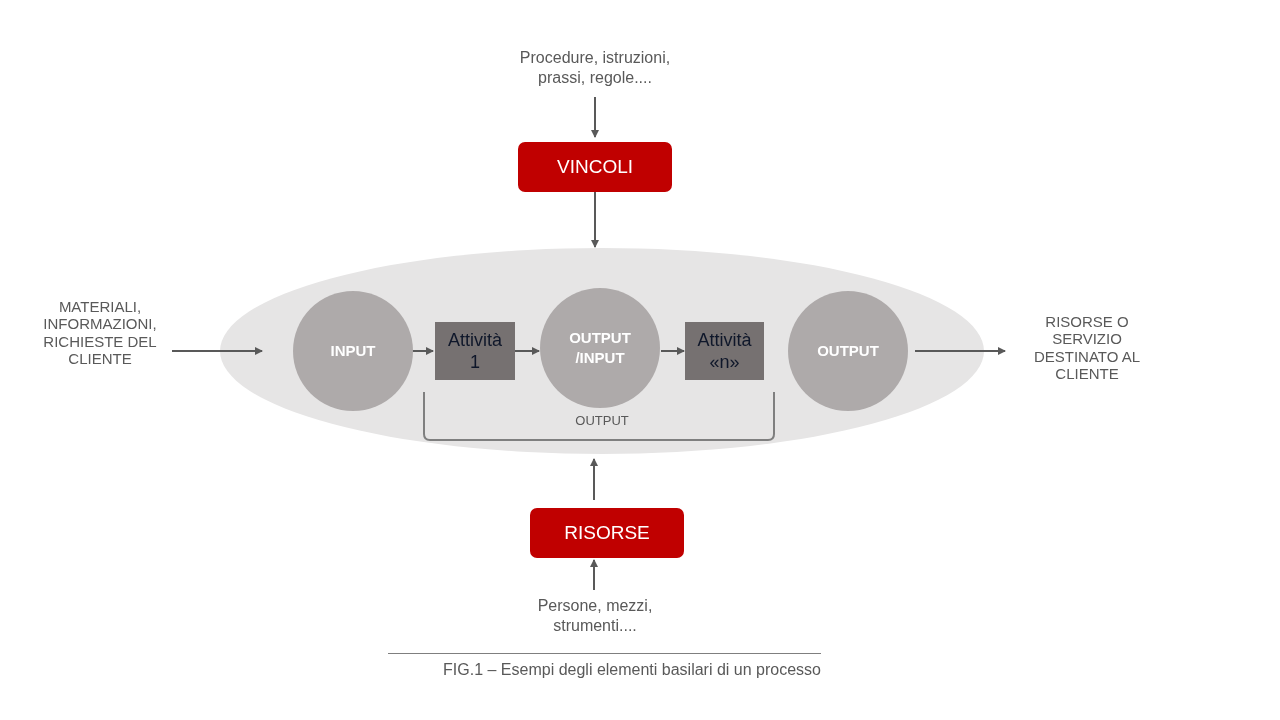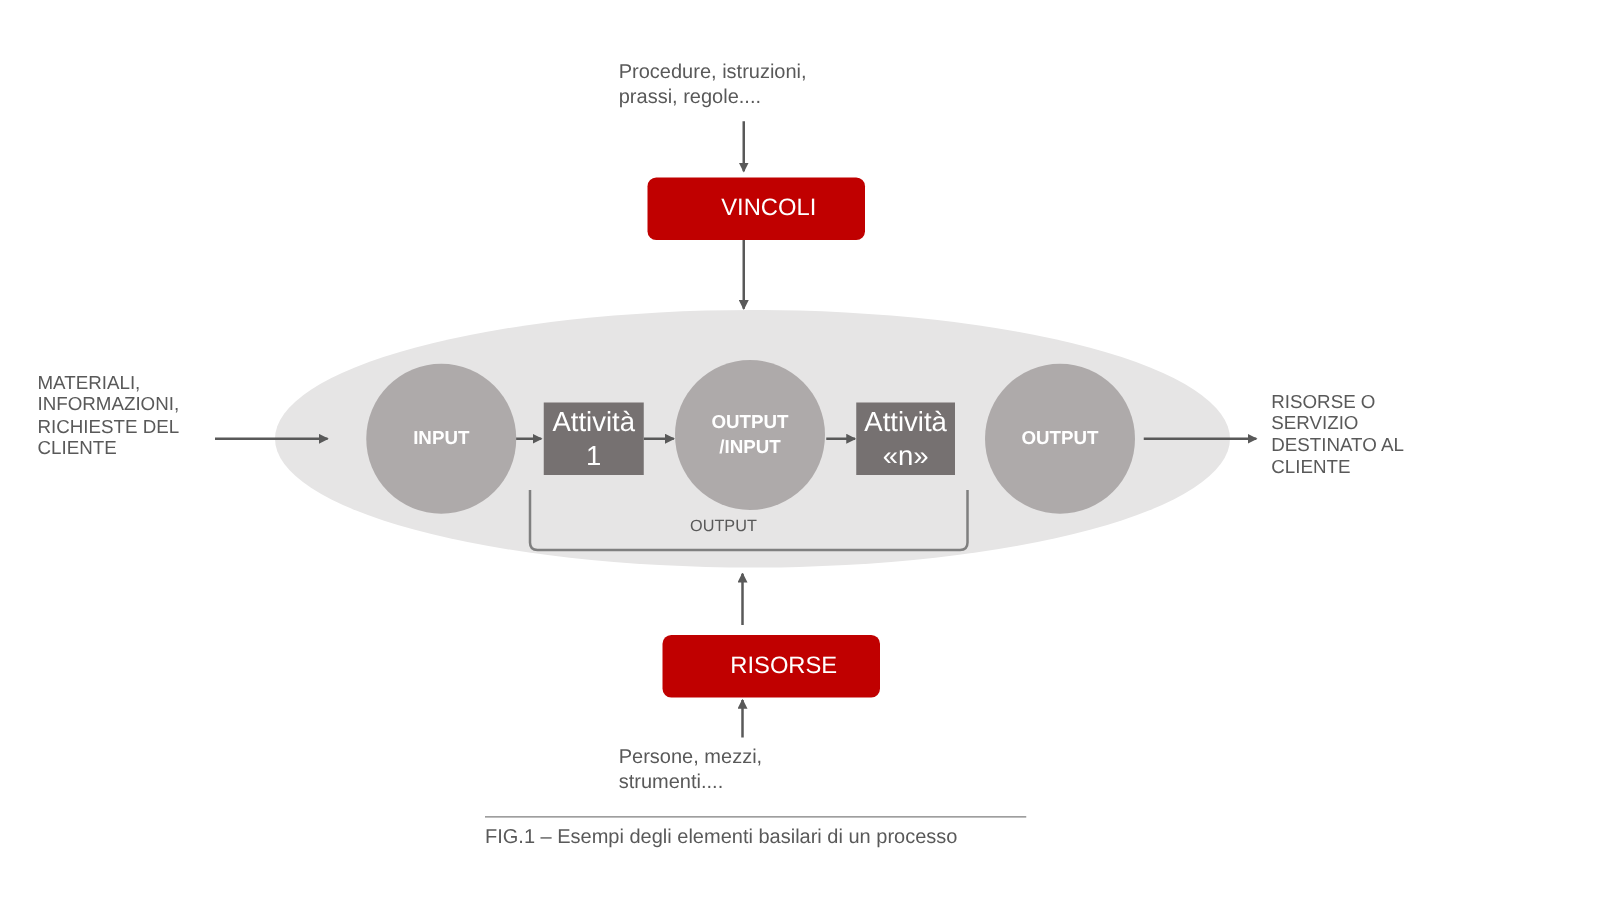--- a/index.html
+++ b/index.html
@@ -1,31 +1,31 @@
 <!DOCTYPE html>
 <html><head>
 <meta charset="utf-8">
 <style>
   html, body { margin:0; padding:0; background:#ffffff; }
   body { width:1280px; height:720px; position:relative; overflow:hidden;
          font-family:"Liberation Sans", "DejaVu Sans", sans-serif; color:#595959; }
-  .label { position:absolute; color:#595959; line-height:1.22; }
+  .label { position:absolute; text-align:center; color:#595959; line-height:1.22; }
   .ellipse { position:absolute; left:220px; top:248px; width:764px; height:206px;
              border-radius:50%; background:#e6e5e5; }
   .circle { position:absolute; width:120px; height:120px; border-radius:50%;
             background:#aeaaaa; color:#ffffff; font-weight:bold; font-size:15px;
             display:flex; align-items:center; justify-content:center; text-align:center; line-height:1.35; }
-  .activity { position:absolute; width:80px; height:58px; background:#767171; color:#ffffff;
-              font-size:22px; display:flex; align-items:center; justify-content:center;
+  .activity { position:absolute; width:80px; height:58px; background:#767171; color:#0f172a;
+              font-size:18px; display:flex; align-items:center; justify-content:center;
               text-align:center; line-height:1.25; }
   .redbox { position:absolute; width:154px; height:50px; border-radius:7px; background:#c00000;
-            color:#ffffff; font-size:19px; display:flex; align-items:center; justify-content:center;padding-left:20px; }
+            color:#ffffff; font-size:19px; display:flex; align-items:center; justify-content:center; }
   svg.overlay { position:absolute; left:0; top:0; }
   .caption-rule { position:absolute; left:388px; top:653px; width:433px; height:1px; background:#7f7f7f; }
-  .caption { position:absolute; left:388px; width:433px; top:661px; text-align:left; font-size:16px; color:#595959; }
+  .caption { position:absolute; left:388px; width:433px; top:661px; text-align:right; font-size:16px; color:#595959; }
 </style>
 </head>
 <body>
 
 <div class="ellipse"></div>
 
 <svg class="overlay" width="1280" height="720">
   <defs>
     <marker id="ah" markerWidth="8" markerHeight="8" refX="7" refY="4" orient="auto" markerUnits="userSpaceOnUse">
       <path d="M0,0 L8,4 L0,8 Z" fill="#595959"></path>

